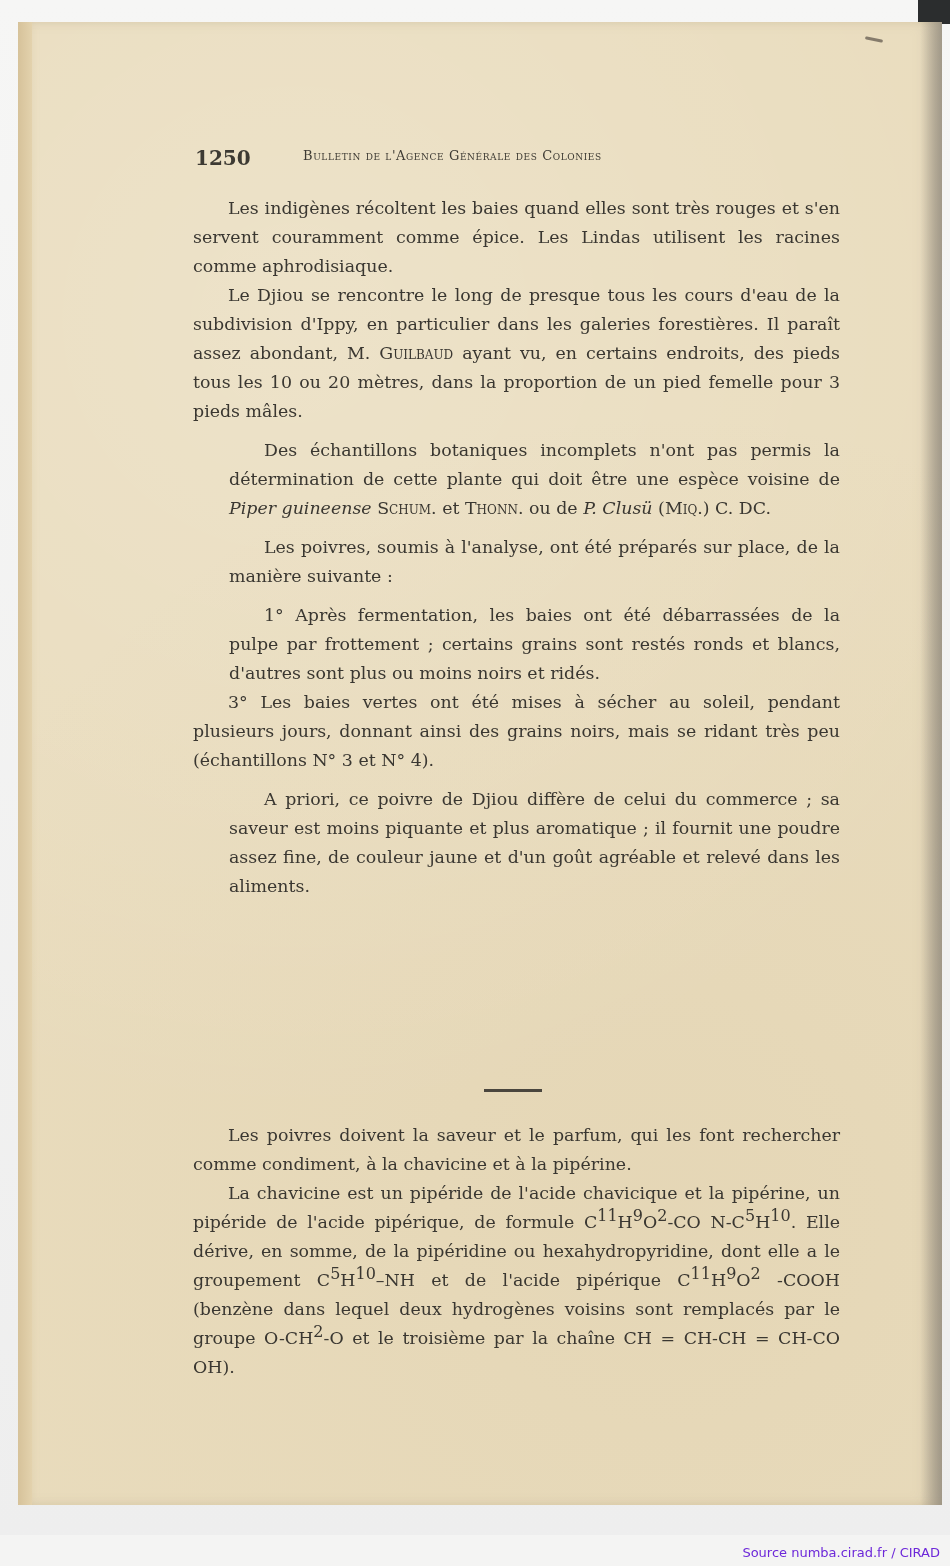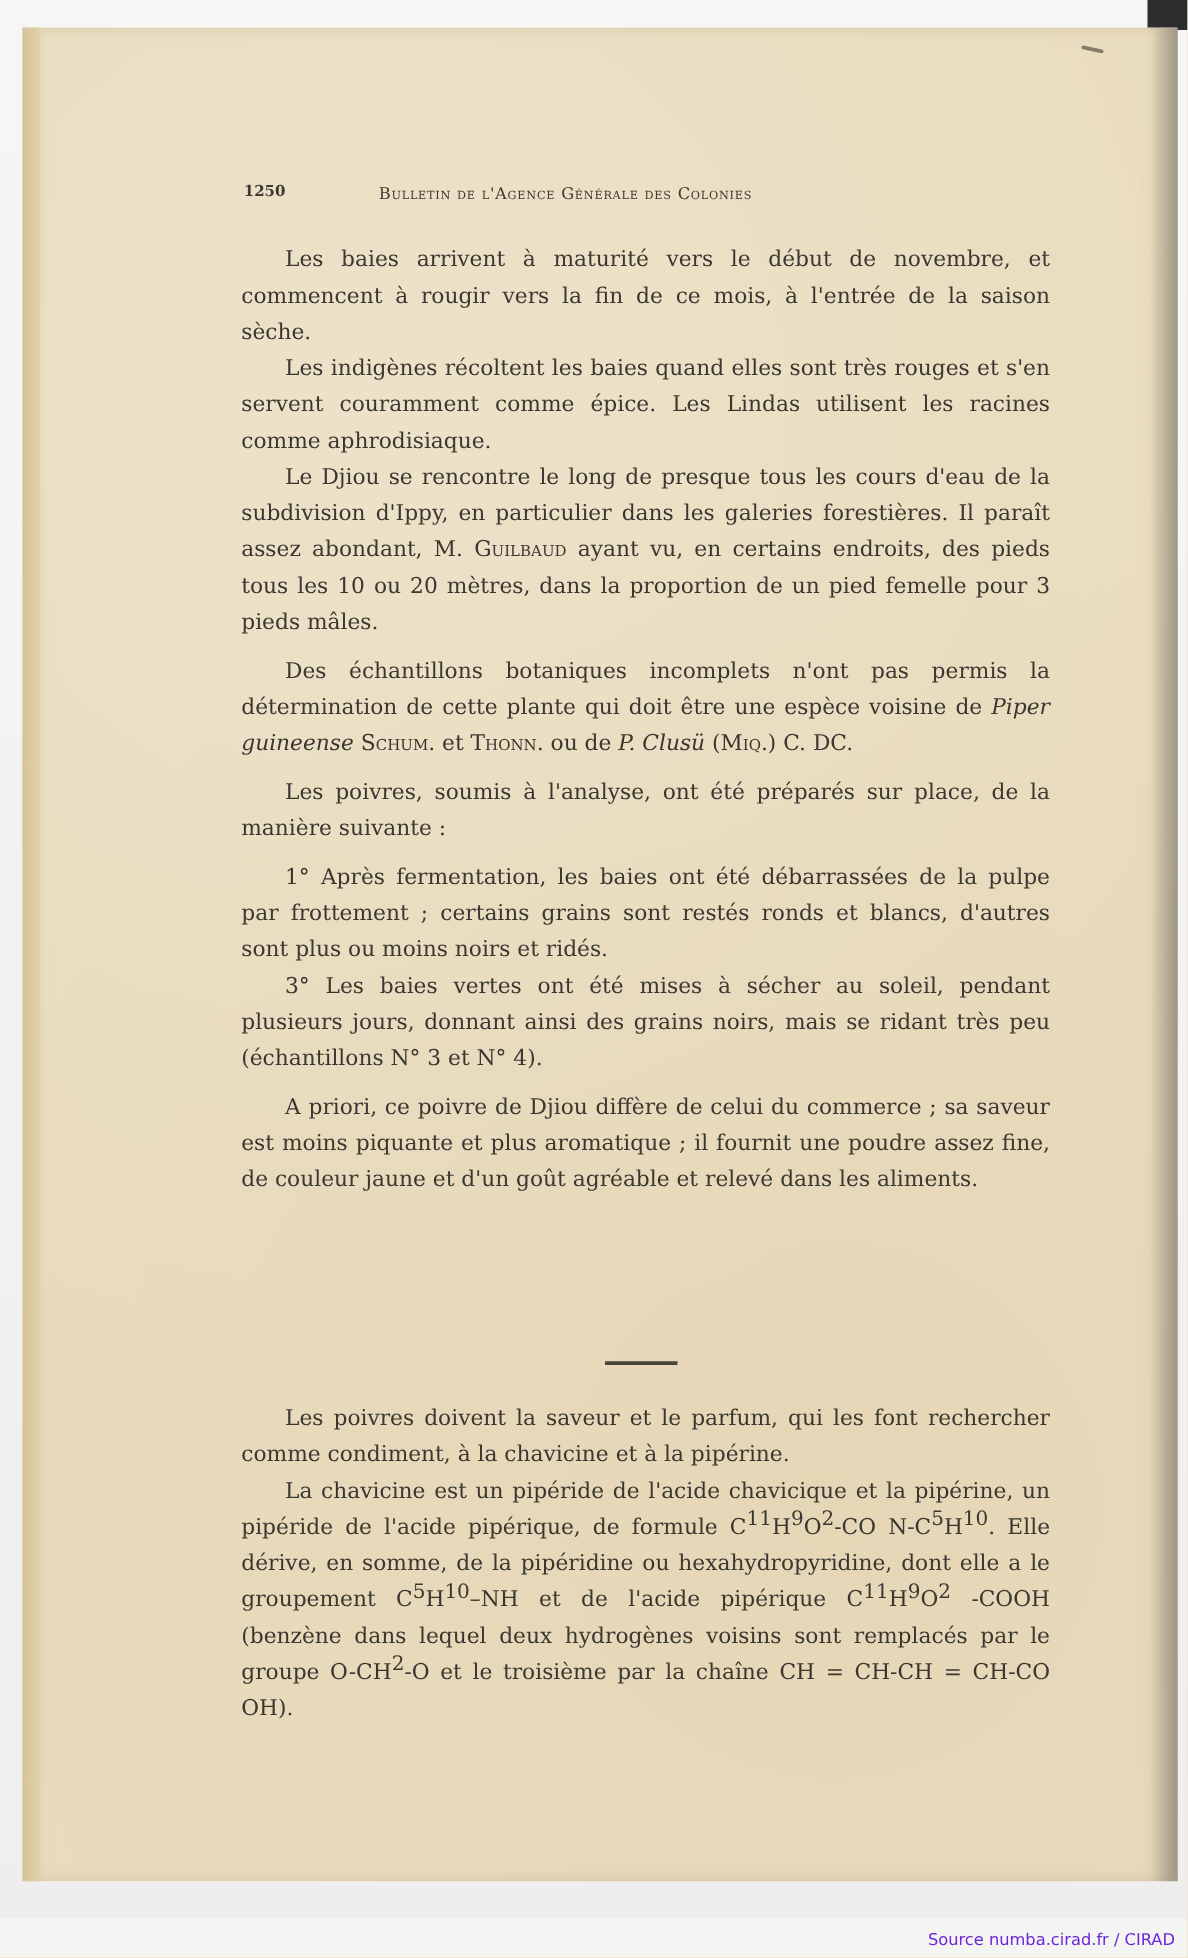--- a/index.html
+++ b/index.html
@@ -34,32 +34,32 @@
     background: linear-gradient(90deg, rgba(160,150,130,0), rgba(130,125,115,0.55));
   }
   .mark {
     position: absolute; left: 865px; top: 38px; width: 18px; height: 3px;
     background: #6b6356; transform: rotate(12deg); border-radius: 2px; opacity: 0.8;
   }
   .running-head {
     position: absolute; left: 195px; top: 146px; width: 645px;
     color: #3d3a33; font-size: 13px;
   }
-  .running-head .folio { position: absolute; left: 0; top: 0; font-size: 12px; font-weight: bold; }
+  .running-head .folio { position: absolute; left: 0; top: 0; font-size: 20px; font-weight: bold; }
   .running-head .title {
     position: absolute; left: 108px; top: 2px; letter-spacing: 0.6px;
     font-variant: small-caps; font-size: 13px;
   }
   .text {
     position: absolute; left: 193px; width: 647px;
     color: #3a3731; font-size: 17.4px; line-height: 29px;
     text-align: justify;
   }
   .text p { margin: 0; text-indent: 35px; }
-  .text p.gap { margin-top: 10px; }
+  .text p.gap { margin-top: 10px; margin-left: 36px; }
   .sc { font-variant: small-caps; }
   .it { font-style: italic; }
   .rule {
     position: absolute; left: 484px; top: 1089px; width: 58px; height: 3px;
     background: #4a463e;
   }
   .source {
     position: absolute; right: 10px; top: 1545px;
     font-family: "DejaVu Sans", sans-serif; font-size: 13px; color: #6d28d9;
   }
@@ -76,21 +76,20 @@
   <div class="page-right-shadow"></div>
 </div>
 <div class="mark"></div>
 
 <div class="running-head">
   <span class="folio">1250</span>
   <span class="title">Bulletin de l'Agence Générale des Colonies</span>
 </div>
 
 <div class="text" style="top:194px;">
-  <p>Les baies arrivent à maturité vers le début de novembre, et commencent à rougir vers la fin de ce mois, à l'entrée de la saison sèche.</p>
   <p>Les indigènes récoltent les baies quand elles sont très rouges et s'en servent couramment comme épice. Les Lindas utilisent les racines comme aphrodisiaque.</p>
   <p><span>Le Djiou se rencontre le long de presque tous les cours d'eau de la subdivision d'Ippy, en particulier dans les galeries forestières. Il paraît assez abondant, M.</span> <span class="sc">Guilbaud</span><span> ayant vu, en certains endroits, des pieds tous les 10 ou 20 mètres, dans la proportion de un pied femelle pour 3 pieds mâles.</span></p>
   <p class="gap"><span>Des échantillons botaniques incomplets n'ont pas permis la détermination de cette plante qui doit être une espèce voisine de </span><span class="it">Piper guineense</span> <span class="sc">Schum.</span><span> et </span><span class="sc">Thonn.</span><span> ou de </span><span class="it">P. Clusü</span> <span class="sc">(Miq.)</span><span> C. DC.</span></p>
   <p class="gap">Les poivres, soumis à l'analyse, ont été préparés sur place, de la manière suivante :</p>
   <p class="gap">1° Après fermentation, les baies ont été débarrassées de la pulpe par frottement ; certains grains sont restés ronds et blancs, d'autres sont plus ou moins noirs et ridés.</p>
   <p>3° Les baies vertes ont été mises à sécher au soleil, pendant plusieurs jours, donnant ainsi des grains noirs, mais se ridant très peu (échantillons N° 3 et N° 4).</p>
   <p class="gap">A priori, ce poivre de Djiou diffère de celui du commerce ; sa saveur est moins piquante et plus aromatique ; il fournit une poudre assez fine, de couleur jaune et d'un goût agréable et relevé dans les aliments.</p>
 </div>
 
 <div class="rule"></div>

